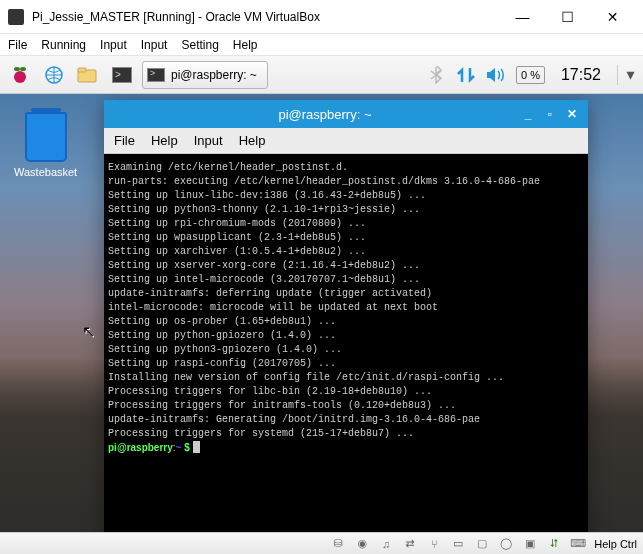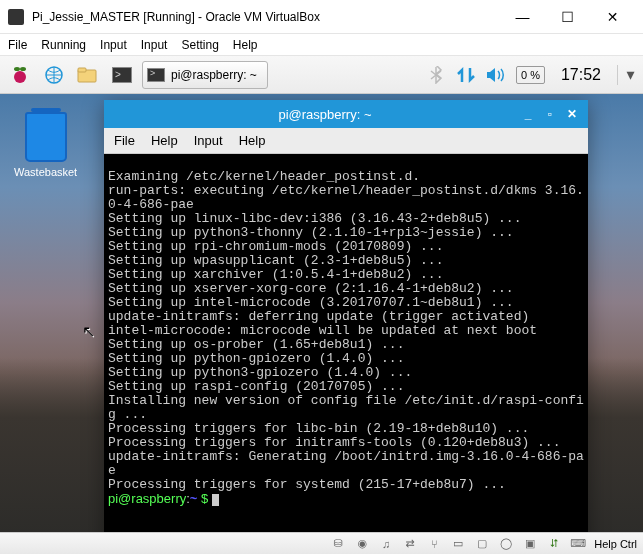--- a/index.html
+++ b/index.html
@@ -25,22 +25,22 @@
 .desk-icon{position:absolute;left:14px;top:18px;text-align:left;color:#fff;font-size:11px}
 .trash{width:42px;height:50px;margin:0 auto 4px;border:2px solid #1565c0;border-radius:3px 3px 5px 5px;background:#1e88e5;position:relative}
 .trash::before{content:"";position:absolute;top:-6px;left:4px;right:4px;height:4px;background:#1565c0;border-radius:2px}
 .cursor{position:absolute;left:82px;top:228px;font-size:16px;color:#000;z-index:5;text-shadow:1px 1px 0 #fff}
 .term-win{position:absolute;left:104px;top:6px;width:484px;height:448px;display:flex;flex-direction:column;box-shadow:0 4px 20px rgba(0,0,0,.4);z-index:3}
 .term-title{height:28px;background:#2196d8;display:flex;align-items:center;color:#fff;font-size:13px}
 .term-title .tt{flex:1;text-align:center}
 .term-ctrl{display:flex;gap:2px;padding-right:6px}
 .term-cbtn{width:20px;height:18px;display:flex;align-items:center;justify-content:center;font-size:12px;font-weight:bold}
 .term-menu{height:26px;background:#ececec;display:flex;align-items:center;gap:16px;padding:0 10px;font-size:13px;border-bottom:1px solid #ccc}
-.term-body{flex:1;background:#000;color:#ccc;font-family:"Courier New",monospace;font-size:13px;line-height:14px;padding:16px 4px;overflow:hidden;white-space:pre-wrap;word-break:break-all}
-.term-body .p1{color:#55ff55;font-weight:normal}
+.term-body{flex:1;background:#000;color:#ccc;font-family:"Courier New",monospace;font-size:10px;line-height:14px;padding:7px 4px;overflow:hidden;white-space:pre-wrap;word-break:break-all}
+.term-body .p1{color:#55ff55;font-weight:bold}
 .term-body .p2{color:#5555ff;font-weight:bold}
 .term-body .cur{display:inline-block;width:7px;height:12px;background:#ccc;vertical-align:text-bottom}
 .statusbar{position:absolute;left:0;right:0;bottom:0;height:22px;background:linear-gradient(#f7f7f7,#e8e8e8);border-top:1px solid #ccc;display:flex;align-items:center;justify-content:flex-end;padding:0 6px;gap:8px;font-size:11px;z-index:10}
 .st-ic{width:16px;height:16px;display:flex;align-items:center;justify-content:center;color:#666}
 </style>
 </head>
 <body>
 
 <div class="win-title">
   <div class="icon"></div>

